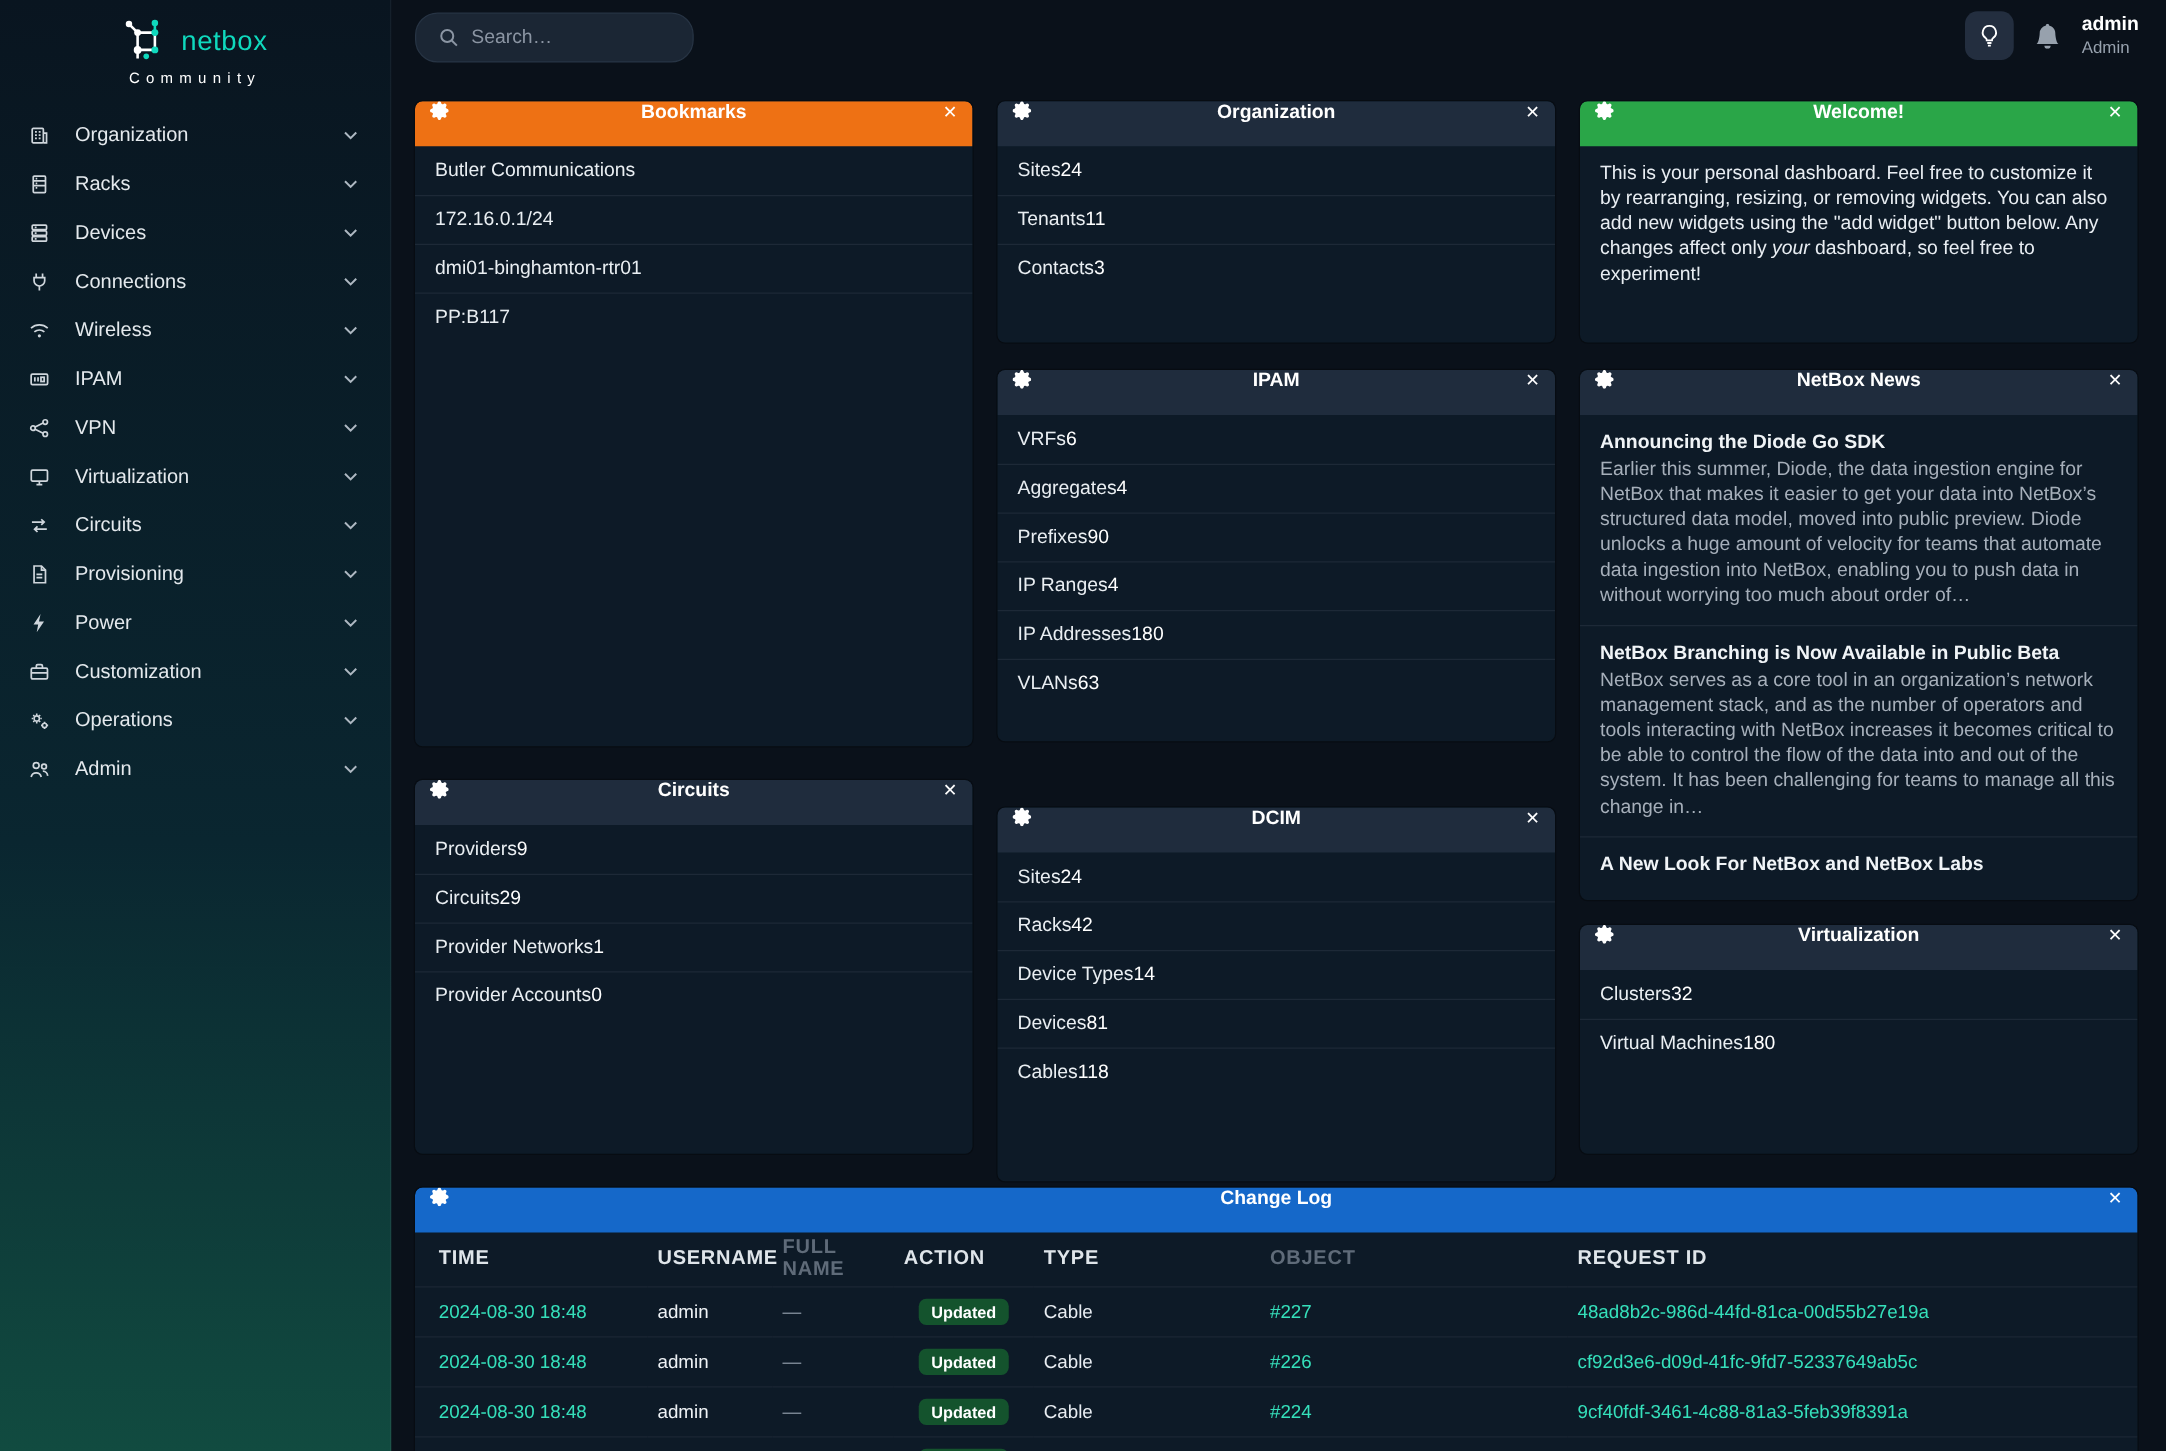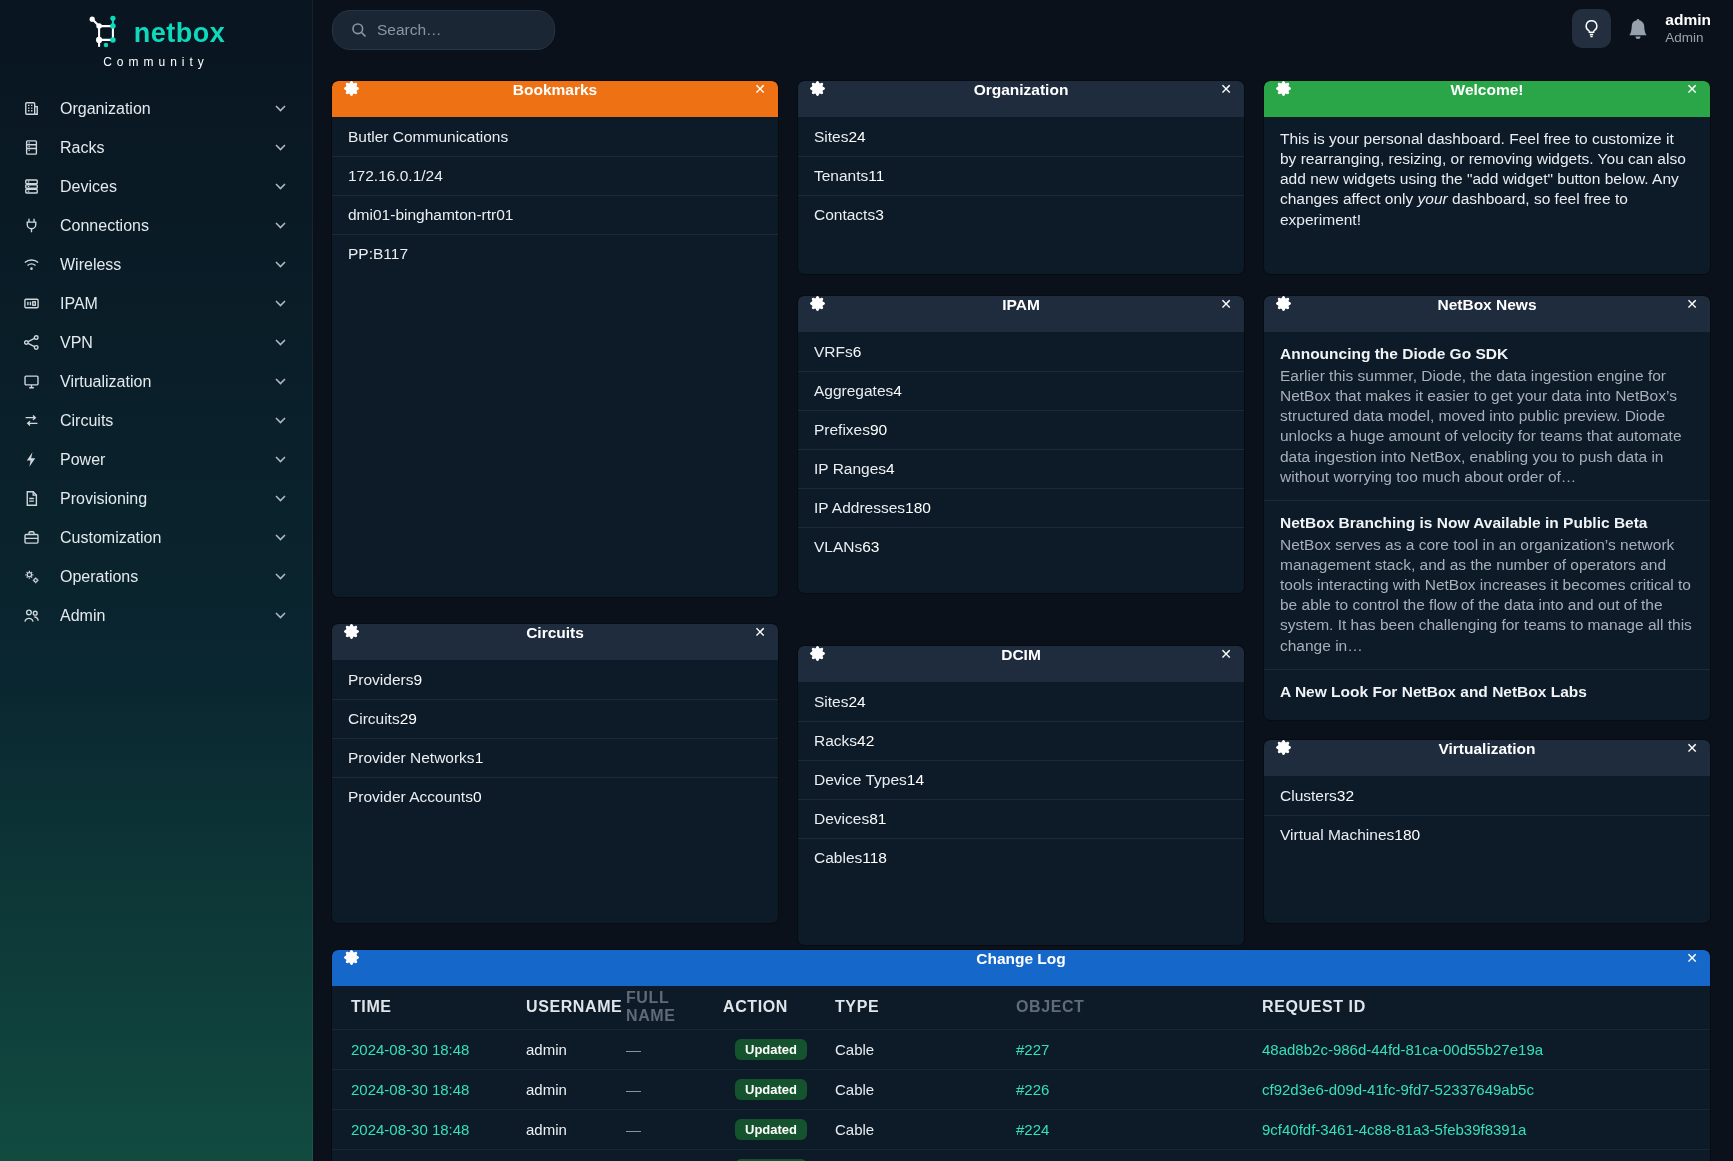--- a/index.html
+++ b/index.html
@@ -11,21 +11,21 @@
     color:#eef2f5;
   }
   
   .sidebar {
     position:absolute; left:0; top:0; width:313px; height:1161px;
     background:linear-gradient(180deg,#091520 0%,#0a2630 58%,#114b40 100%);
     border-right:1px solid rgba(255,255,255,0.05);
   }
   .brand { padding-top:14px; text-align:center; cursor:pointer; }
   .brand-line { display:flex; align-items:center; justify-content:center; gap:9px; }
-  .brand-name { font-size:27px; font-weight:700; color:#0fd9bd; letter-spacing:.5px; }
+  .brand-name { font-size:22px; font-weight:400; color:#0fd9bd; letter-spacing:.5px; }
   .brand-sub { margin-top:3px; font-size:12px; color:#ffffff; letter-spacing:5px; font-weight:500; }
   .nav { margin-top:20px; }
   .nav-item { display:flex; align-items:center; height:39px; padding:0 26px 0 23px;
     font-size:16px; color:#e4e9ed; cursor:pointer; }
   .nav-icon { width:19px; height:17px; margin-right:18px; color:#cfd6dc; display:flex; align-items:center; }
   .nav-icon svg { width:17px; height:17px; }
   .nav-chevron { margin-left:auto; color:#aeb8c2; display:flex; }
   
   .topbar { position:absolute; left:313px; top:0; right:0; height:61px; }
   .search {
@@ -243,41 +243,41 @@
         <span>Circuits</span>
         <span class="nav-chevron">
           <svg width="11" height="7" viewBox="0 0 11 7" fill="none" stroke="currentColor" stroke-width="1.6">
             <path d="M1 1l4.5 4.5L10 1"></path>
           </svg>
         </span>
       </div>
 
       <div class="nav-item">
         <span class="nav-icon">
-          <svg viewBox="0 0 16 16" fill="currentColor">
-            <path d="M8.9 1.2L3.6 9h3.5l-1.1 5.8L11.5 6.8H7.7z"></path>
-          </svg>
-        </span>
-        <span>Power</span>
-        <span class="nav-chevron">
-          <svg width="11" height="7" viewBox="0 0 11 7" fill="none" stroke="currentColor" stroke-width="1.6">
-            <path d="M1 1l4.5 4.5L10 1"></path>
-          </svg>
-        </span>
-      </div>
-
-      <div class="nav-item">
-        <span class="nav-icon">
           <svg viewBox="0 0 16 16" fill="none" stroke="currentColor" stroke-width="1.3">
             <path d="M4 1.7h5.6l3 3v9.6H4z"></path>
             <path d="M9.6 1.7v3.1h3"></path>
             <path d="M5.8 8h4.4M5.8 10.5h4.4"></path>
           </svg>
         </span>
         <span>Provisioning</span>
+        <span class="nav-chevron">
+          <svg width="11" height="7" viewBox="0 0 11 7" fill="none" stroke="currentColor" stroke-width="1.6">
+            <path d="M1 1l4.5 4.5L10 1"></path>
+          </svg>
+        </span>
+      </div>
+
+      <div class="nav-item">
+        <span class="nav-icon">
+          <svg viewBox="0 0 16 16" fill="currentColor">
+            <path d="M8.9 1.2L3.6 9h3.5l-1.1 5.8L11.5 6.8H7.7z"></path>
+          </svg>
+        </span>
+        <span>Power</span>
         <span class="nav-chevron">
           <svg width="11" height="7" viewBox="0 0 11 7" fill="none" stroke="currentColor" stroke-width="1.6">
             <path d="M1 1l4.5 4.5L10 1"></path>
           </svg>
         </span>
       </div>
 
       <div class="nav-item">
         <span class="nav-icon">
           <svg viewBox="0 0 16 16" fill="none" stroke="currentColor" stroke-width="1.3">

